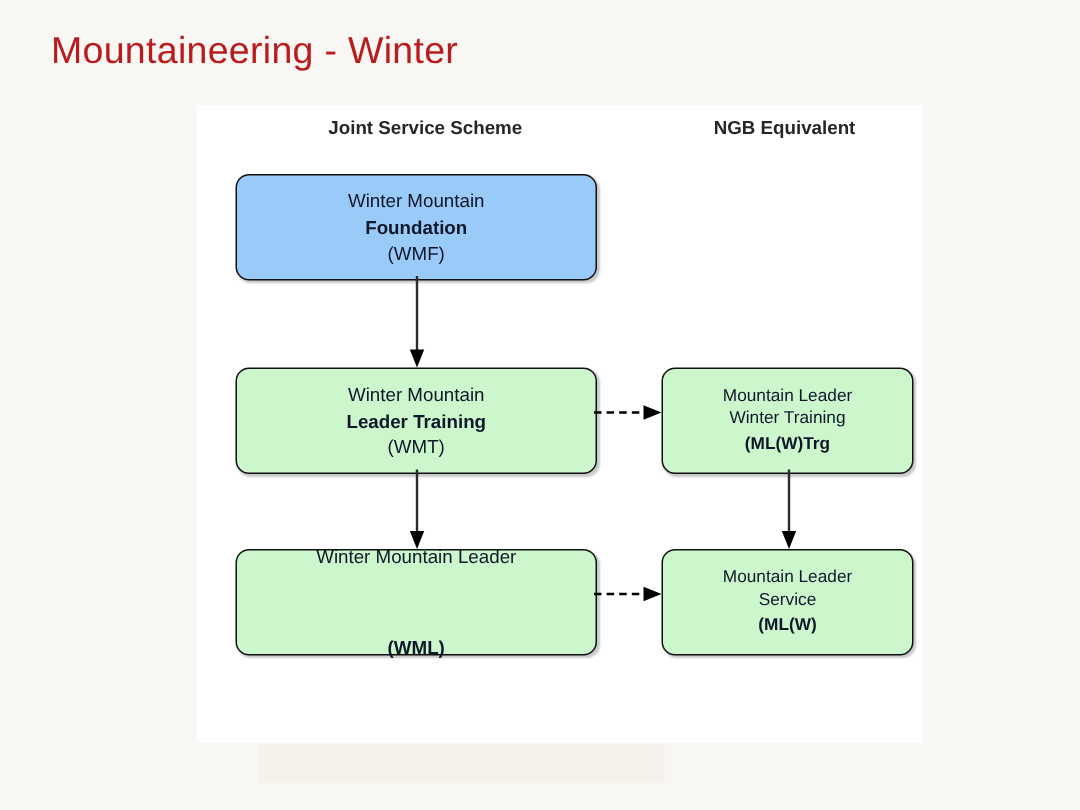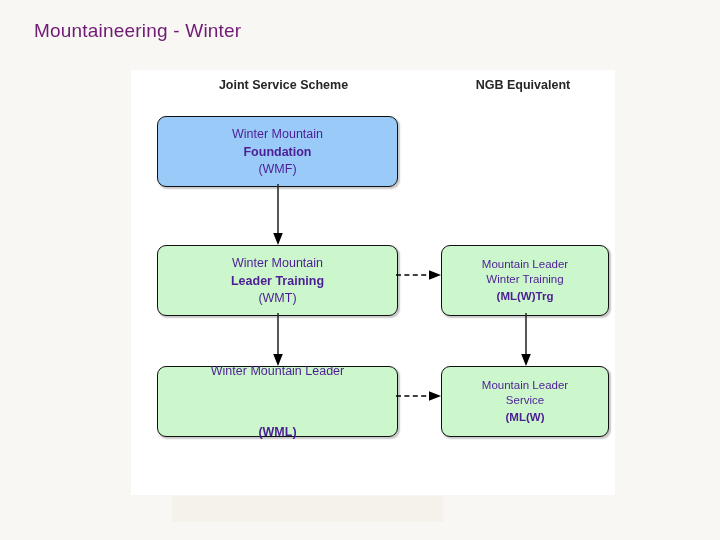--- a/index.html
+++ b/index.html
@@ -13,23 +13,23 @@
     font-family: "Liberation Sans", sans-serif;
     overflow: hidden;
     position: relative;
   }
 
   
   .slide-title {
     position: absolute;
     left: 34px;
     top: 20px;
-    font-size: 19px;
+    font-size: 25px;
     font-weight: 400;
-    color: #701a75;
+    color: #b91c1c;
     letter-spacing: 0.2px;
     white-space: nowrap;
   }
 
   
   .diagram-panel {
     position: absolute;
     left: 131px;
     top: 70px;
     width: 484px;
@@ -53,21 +53,21 @@
   .node {
     position: absolute;
     box-sizing: border-box;
     border: 1.4px solid #111111;
     border-radius: 9px;
     display: flex;
     flex-direction: column;
     align-items: center;
     justify-content: center;
     text-align: center;
-    color: #4c1d95;
+    color: #0f172a;
     box-shadow: 1.5px 1.5px 1.5px rgba(0,0,0,0.22);
   }
   .node .line {
     display: block;
     white-space: nowrap;
     line-height: 1.32;
   }
 
   .node-blue  { background: #9acbf8; }
   .node-green { background: #ccf6cc; }

